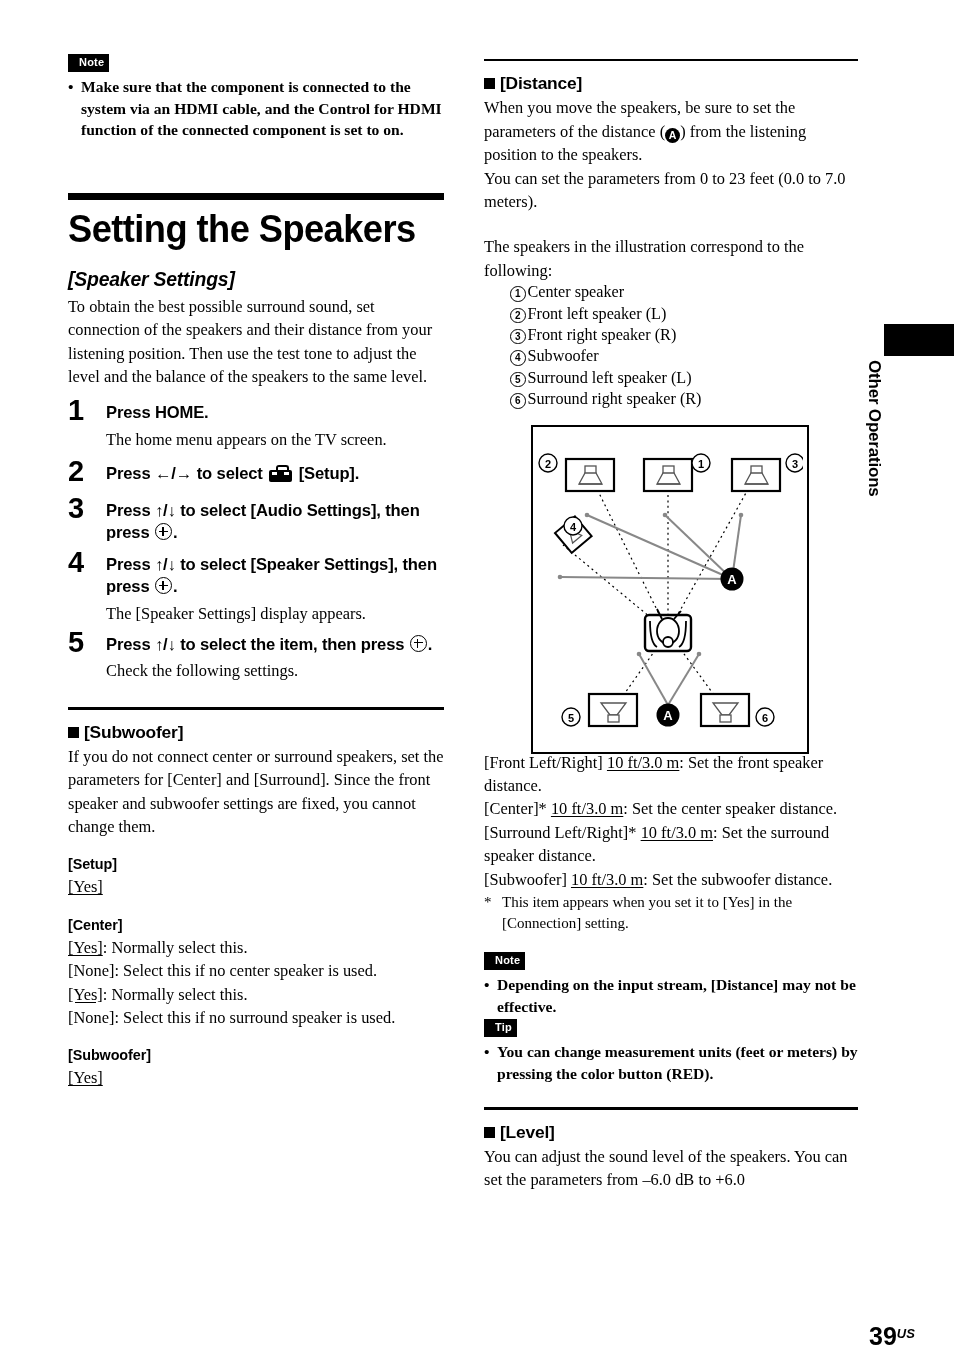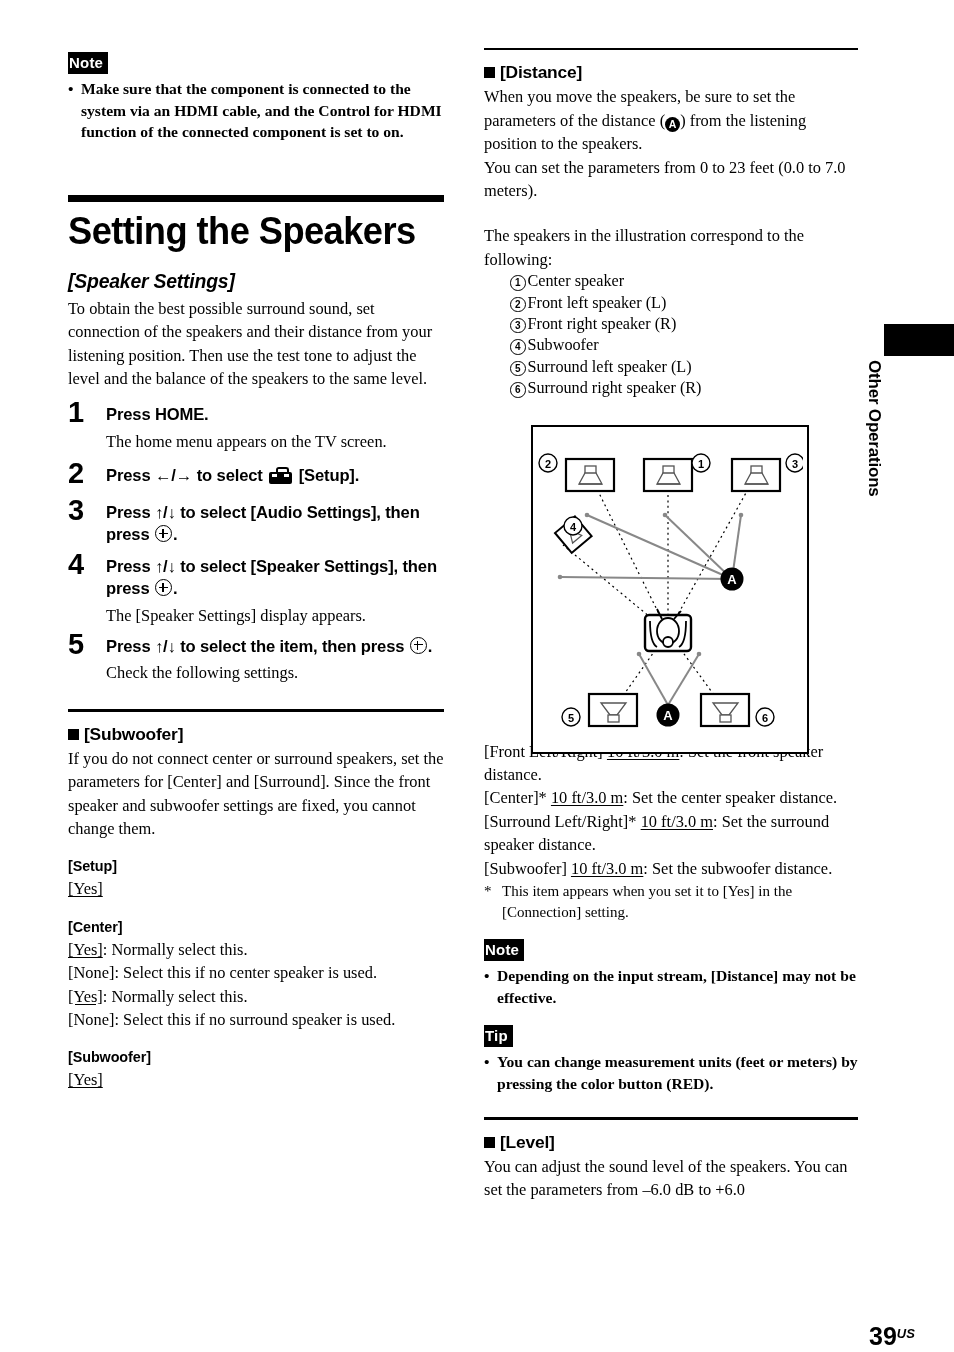--- a/index.html
+++ b/index.html
@@ -12,22 +12,22 @@
 
   
   .col{position:absolute;top:0;}
   .col-left{left:68px;width:376px;}
   .col-right{left:484px;width:374px;}
 
   
   .badge{
     display:inline-block;background:#000;color:#fff;
     font-family:"Liberation Sans", sans-serif;
-    font-size:15px;font-weight:bold;line-height:1;
-    padding:3px 5px 4px 1px;letter-spacing:0.2px;
+    font-size:11px;font-weight:bold;line-height:1;
+    padding:3px 5px 4px 11px;letter-spacing:0.2px;
   }
   .bullet-block{margin-top:4px;font-weight:bold;}
   .bullet-line{
     font-family:"Liberation Serif", serif;
     font-size:15.6px;line-height:21.6px;
     padding-left:13px;text-indent:-13px;
   }
   .bullet-line .dot{display:inline-block;width:13px;text-indent:0;}
 
   
@@ -219,21 +219,21 @@
       <div class="para"><span>[None]</span><span>: Select this if no center speaker is used.</span></div>
 
       <div class="para"><span class="u">[Yes]</span><span>: Normally select this.</span></div>
       <div class="para"><span>[None]</span><span>: Select this if no surround speaker is used.</span></div>
 
       <div class="sub-head">[Subwoofer]</div>
       <div class="para"><span class="u">[Yes]</span><span></span></div>
     </div>
   </div>
 
-  <div class="col col-right" style="top:48px;">
+  <div class="col col-right" style="top:59px;">
 
     <div class="rule-thin"></div>
     <div class="sec-head"><span class="sq"></span><span>[Distance]</span></div>
 
     <p class="para"><span>When you move the speakers, be sure to set the parameters of the distance (</span><span class="abadge">A</span><span>) from the listening position to the speakers.</span></p>
     <p class="para">You can set the parameters from 0 to 23 feet (0.0 to 7.0 meters).</p>
 
     <p class="para" style="margin-top:22px;">The speakers in the illustration correspond to the following:</p>
 
     <div class="clist">
@@ -255,21 +255,21 @@
       <div class="footnote"><span class="star">*</span><span>This item appears when you set it to [Yes] in the [Connection] setting.</span></div>
     </div>
 
     <div style="margin-top:17px;">
       <span class="badge">Note</span>
       <div class="bullet-block">
         <div class="bullet-line"><span class="dot">•</span><span>Depending on the input stream, [Distance] may not be effective.</span></div>
       </div>
     </div>
 
-    <div style="margin-top:17px;">
+    <div style="">
       <span class="badge">Tip</span>
       <div class="bullet-block">
         <div class="bullet-line"><span class="dot">•</span><span>You can change measurement units (feet or meters) by pressing the color button (RED).</span></div>
       </div>
     </div>
 
     <div style="margin-top:22px;">
       <div class="rule-med"></div>
       <div class="sec-head"><span class="sq"></span><span>[Level]</span></div>
       <p class="para">You can adjust the sound level of the speakers. You can set the parameters from –6.0 dB to +6.0</p>

